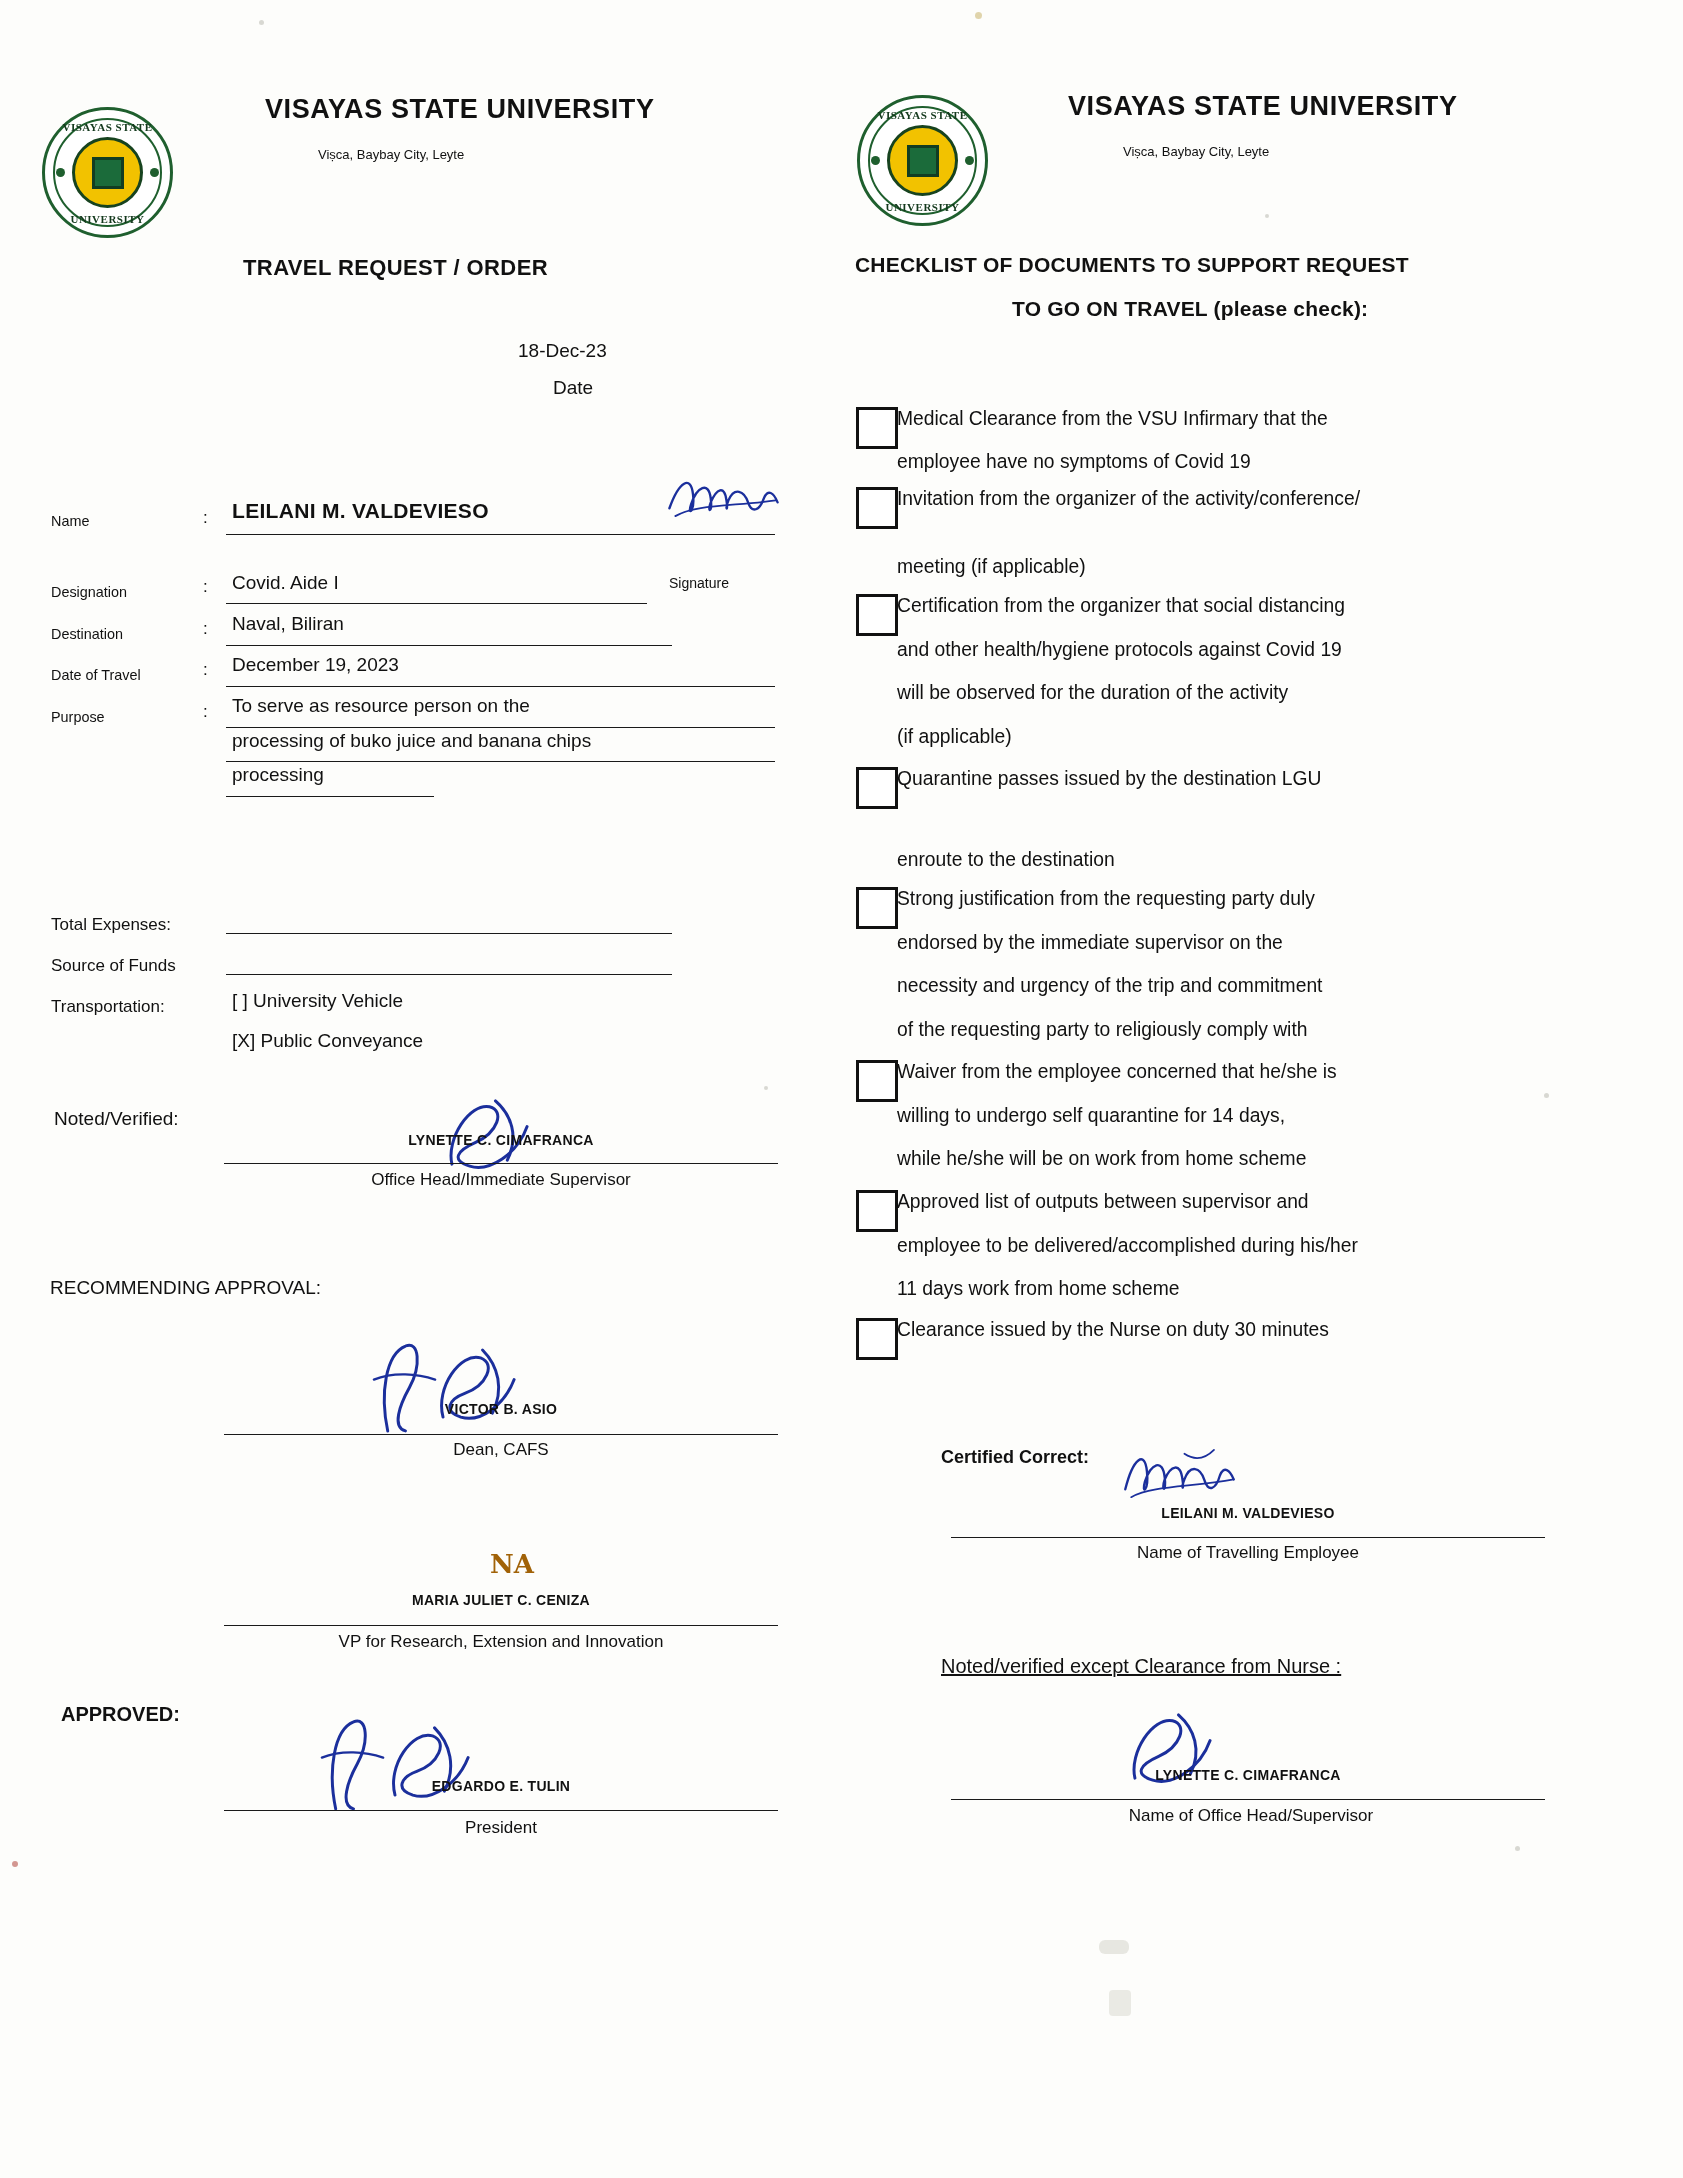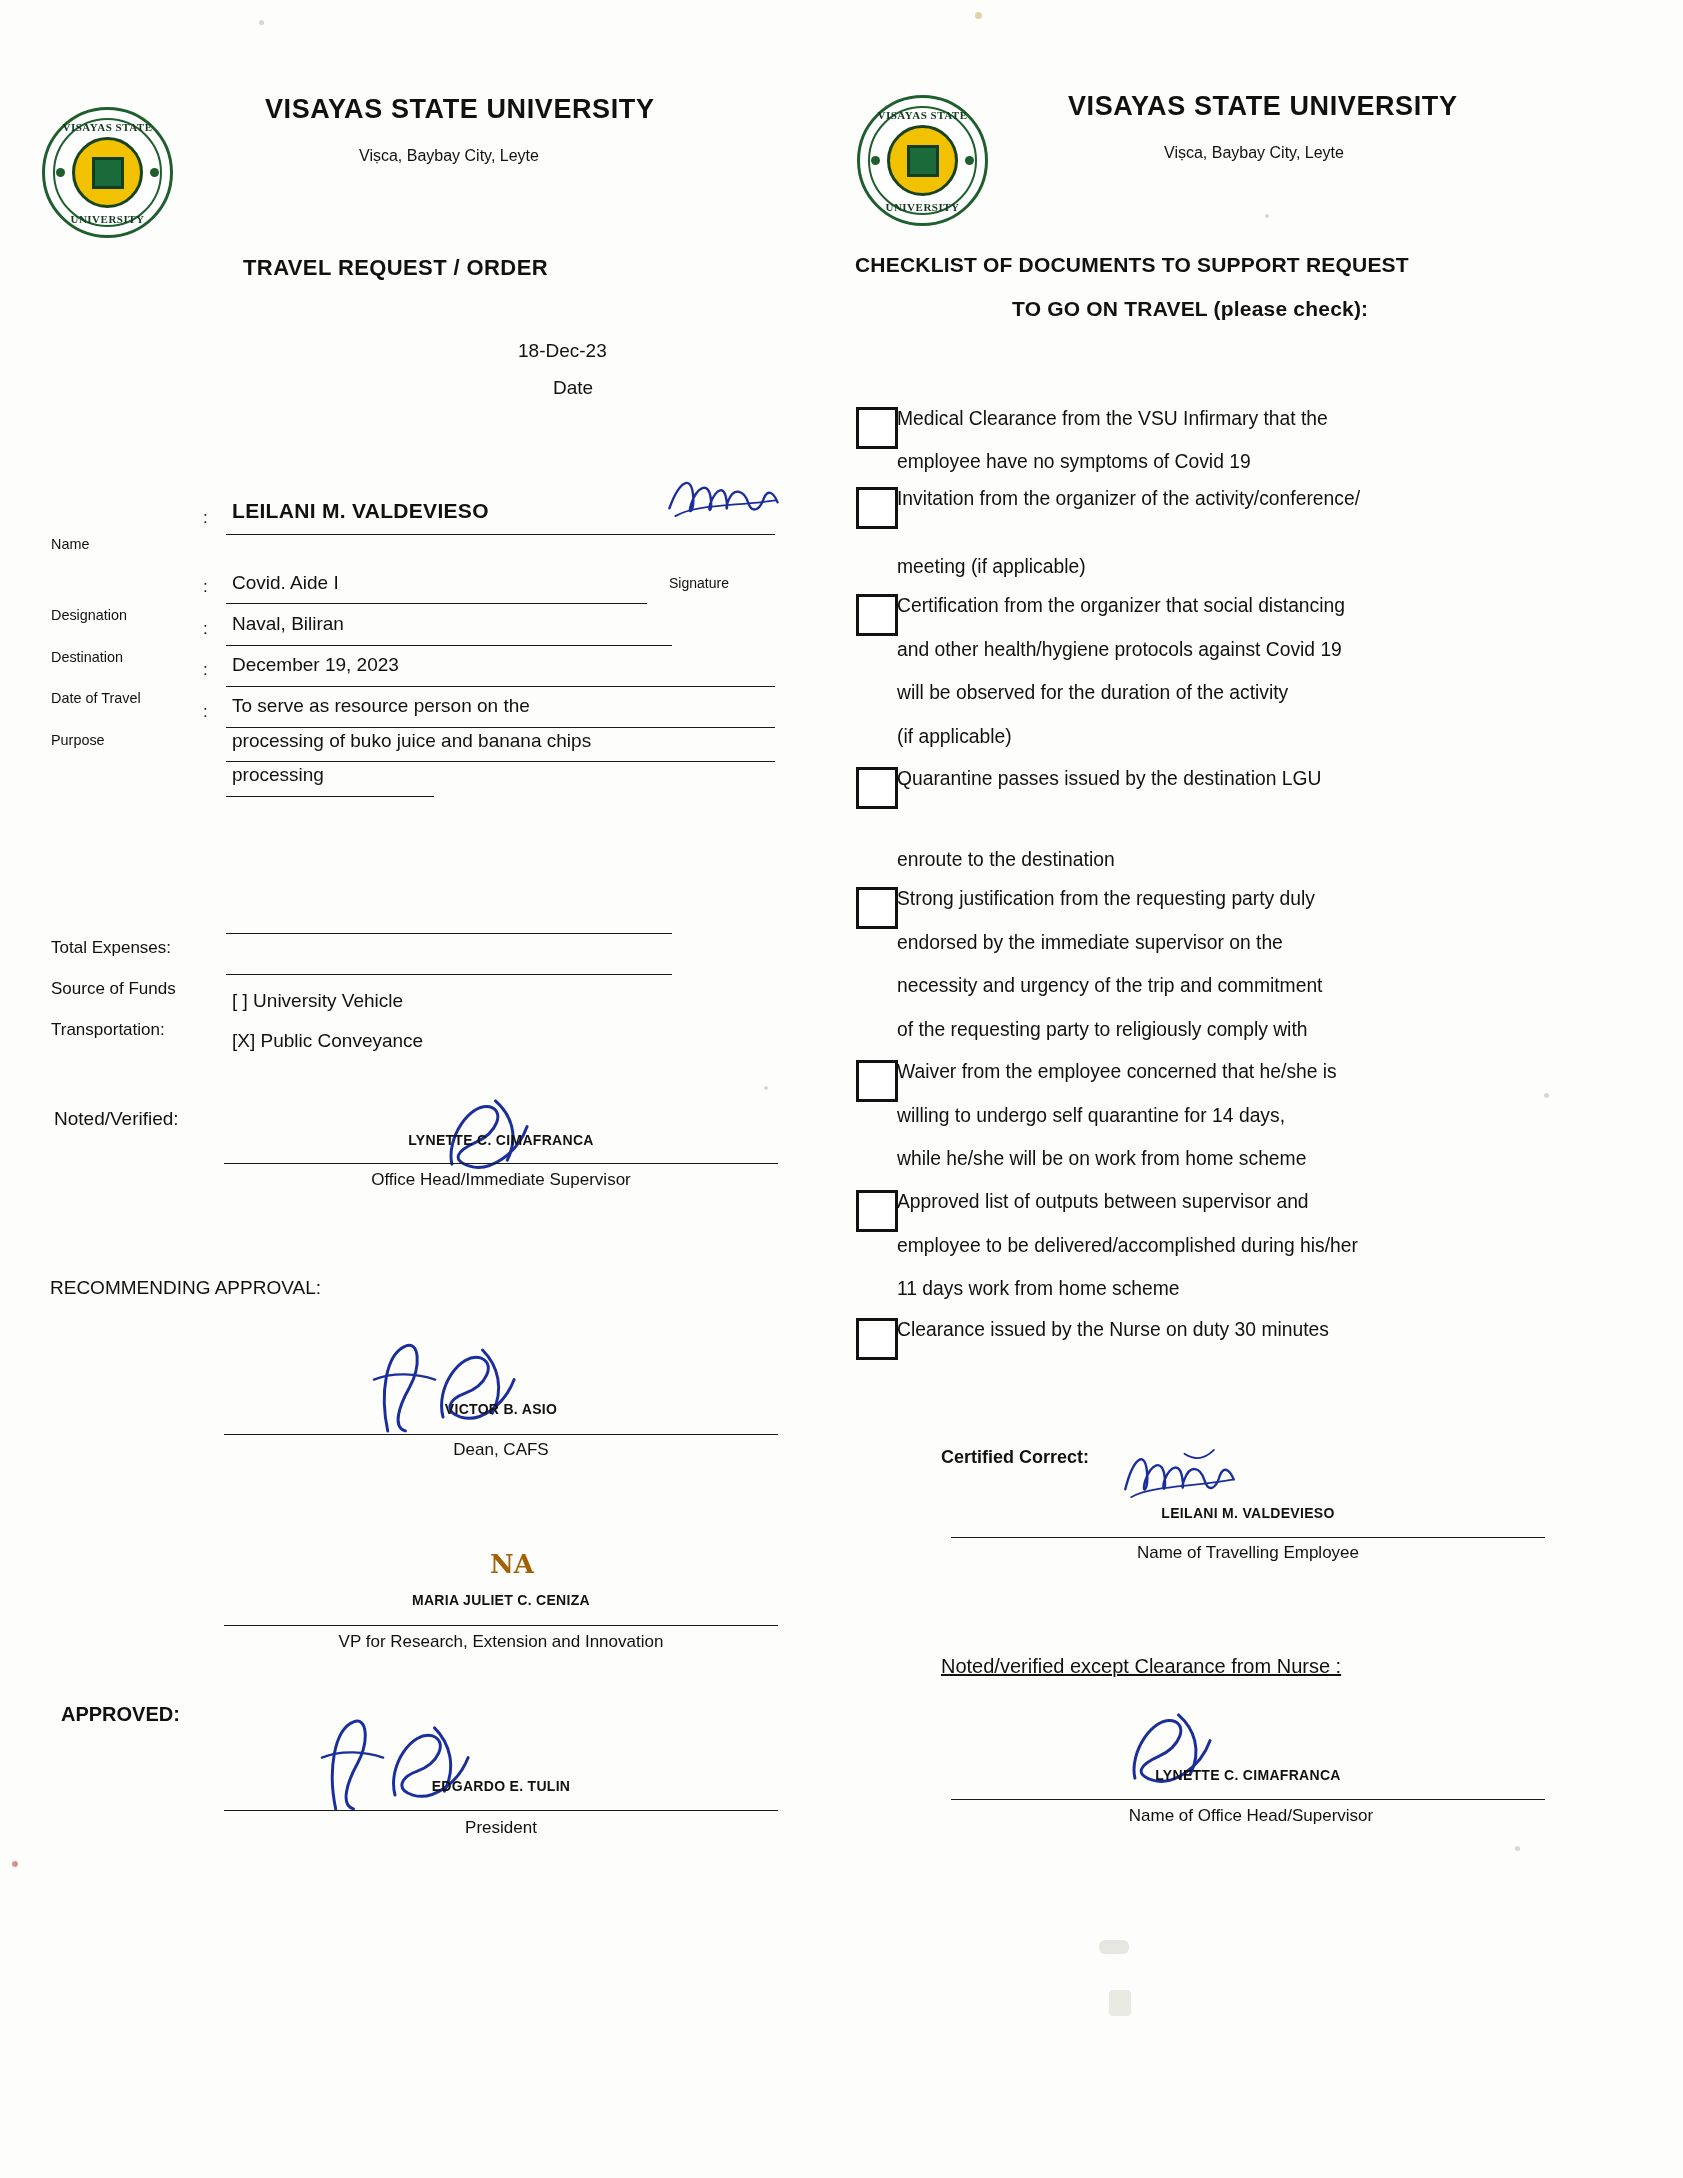--- a/index.html
+++ b/index.html
@@ -95,22 +95,21 @@
 
   
   .univ-title {
     position: absolute;
     font-size: 27px;
     font-weight: bold;
     letter-spacing: 0.6px;
   }
   .univ-sub {
     position: absolute;
-    font-size: 16px;
-    margin-left: 41px;
+    font-size: 13px;
   }
   .doc-title {
     position: absolute;
     font-size: 22px;
     font-weight: bold;
     letter-spacing: 0.4px;
   }
 
   .date-val {
     position: absolute;
@@ -118,21 +117,20 @@
   }
   .date-lbl {
     position: absolute;
     font-size: 19px;
   }
 
   
   .fld-label {
     position: absolute;
     font-size: 14.4px;
-    margin-top: 23px;
   }
   .fld-colon {
     position: absolute;
     font-size: 17px;
   }
   .fld-value {
     position: absolute;
     font-size: 19px;
   }
   .fld-value.bold {

